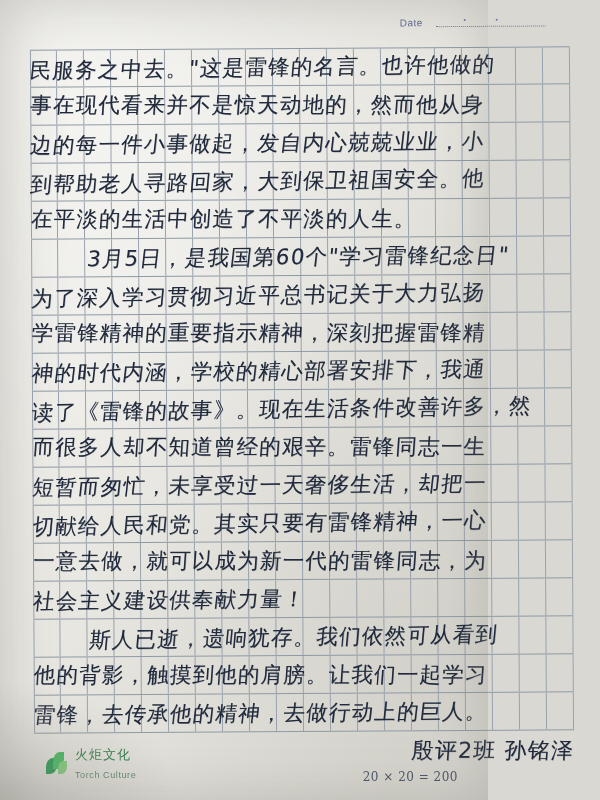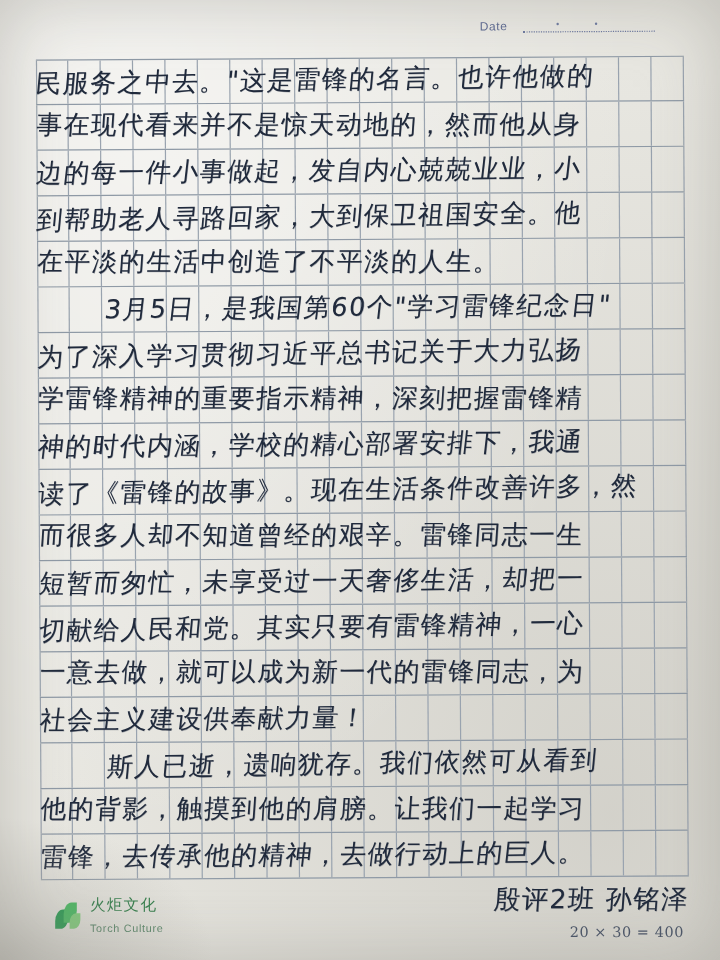--- a/index.html
+++ b/index.html
@@ -8,21 +8,21 @@
   }
   body {
     width: 600px;
     height: 800px;
     overflow: hidden;
     background: #d9d8d2;
     font-family: "Liberation Sans", sans-serif;
   }
   #page {
     position: relative;
-    width: 600px;
+    width: 488px;
     height: 800px;
     background: #e8e7e1;
     background-image:
       radial-gradient(ellipse at 20% 10%, rgba(255,255,255,0.55), rgba(255,255,255,0) 60%),
       radial-gradient(ellipse at 85% 85%, rgba(190,188,180,0.5), rgba(255,255,255,0) 65%);
   }
   
   #vignette {
     position: absolute;
     inset: 0;
@@ -626,17 +626,17 @@
       <span class="fl fl1"></span>
       <span class="fl fl2"></span>
       <span class="fl fl3"></span>
     </span>
     <span id="brand-text">
       <span id="brand-cn">火炬文化</span><br>
       <span id="brand-en">Torch Culture</span>
     </span>
   </div>
 
-  <div id="footer-right">20 × 30 = 400</div>
+  <div id="footer-right">20 × 20 = 200</div>
 
   <div id="corner-shade"></div>
   <div id="vignette"></div>
 </div>
 
 </body></html>

